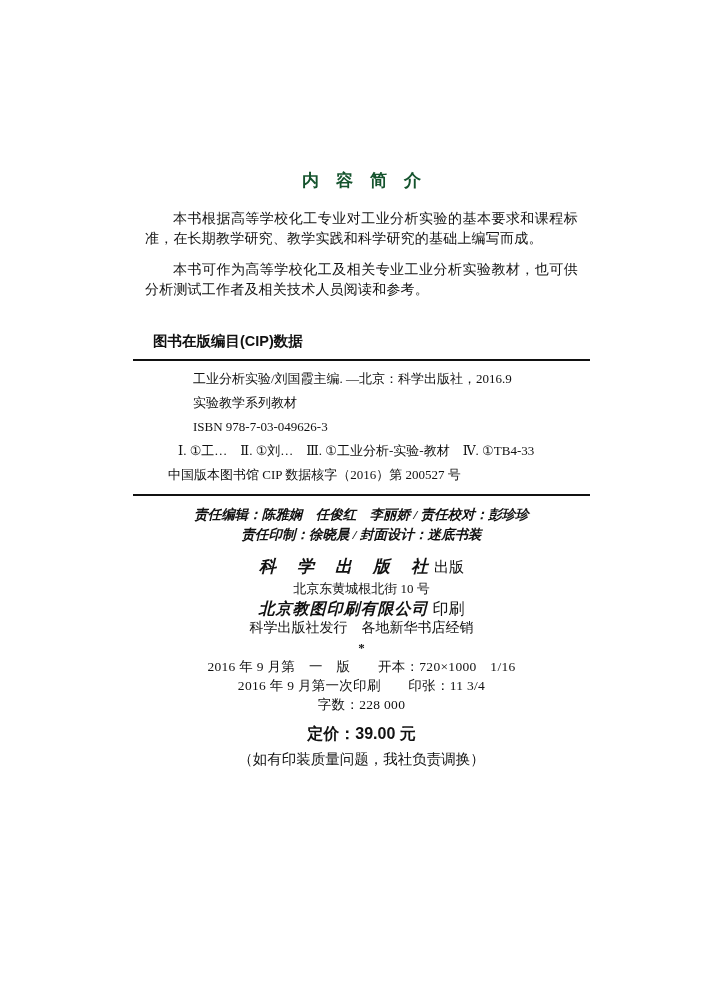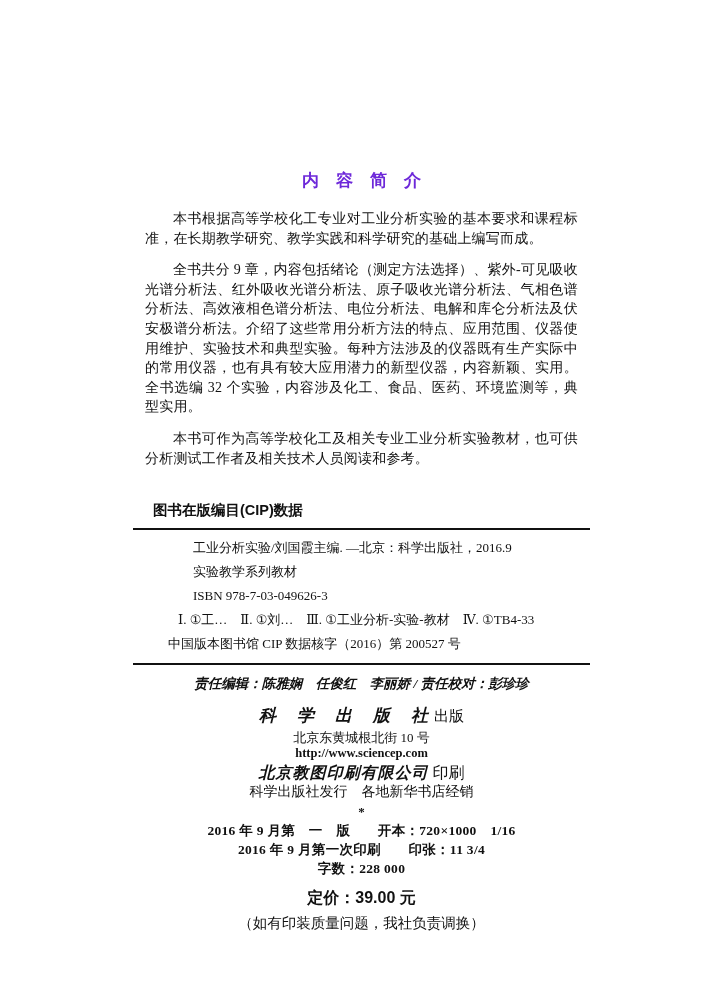--- a/index.html
+++ b/index.html
@@ -22,21 +22,21 @@
     top: 170px;
     width: 457px;
   }
   .doc-title {
     margin: 0 0 17px 0;
     text-align: center;
     font-family: "Liberation Sans", "DejaVu Sans", sans-serif;
     font-weight: bold;
     font-size: 17px;
     line-height: 22px;
-    color: #6d28d9;
+    color: #14532d;
   }
   .intro p {
     margin: 12px;
     font-size: 14px;
     line-height: 19.6px;
     text-align: justify;
     text-indent: 2em;
     letter-spacing: 0.2px;
   }
   .cip-section { margin-top: 32px; }
@@ -82,21 +82,21 @@
   .pub-role { font-size: 15px; }
   .address { font-size: 13px; line-height: 17px; margin-top: 2px; }
   .postcode { font-size: 12.5px; line-height: 15px; }
   .website { font-size: 12.5px; line-height: 15px; font-weight: bold; }
   .printer-line { font-size: 16px; line-height: 19px; margin-top: 2px; }
   .printer-name { font-weight: bold; font-style: italic; letter-spacing: 1px; }
   .distribution { font-size: 14px; line-height: 19px; }
   .separator { font-size: 13px; line-height: 13px; margin-top: 4px; font-weight: bold; }
   .colophon { margin-top: 3px; text-align: center; }
   .colophon-line {
-    font-weight: bold;
+    font-weight: normal;
     font-size: 13.5px;
     line-height: 19px;
     letter-spacing: 0.3px;
   }
   .price {
     font-family: "Liberation Sans", "DejaVu Sans", sans-serif;
     font-weight: bold;
     font-size: 16px;
     line-height: 21px;
     margin-top: 9px;
@@ -106,48 +106,47 @@
 </head>
 <body>
 
 <div class="page">
   <div class="content">
 
     <h1 class="doc-title">内　容　简　介</h1>
 
     <div class="intro">
       <p>本书根据高等学校化工专业对工业分析实验的基本要求和课程标准，在长期教学研究、教学实践和科学研究的基础上编写而成。</p>
-      <p>全书共分 9 章，内容包括绪论（测定方法选择）、紫外-可见吸收光谱分析法、红外吸收光谱分析法、原子吸收光谱分析法、气相色谱分析法、高效液相色谱分析法、电位分析法、电解和库仑分析法及伏安极谱分析法。介绍了这些常用分析方法的特点、应用范围、仪器使用维护、实验技术和典型实验。每种方法涉及的仪器既有生产实际中的常用仪器，也有具有较大应用潜力的新型仪器，内容新颖、实用。全书选编 32 个实验，内容涉及化工、食品、医药、环境监测等，典型实用。</p>
       <p>本书可作为高等学校化工及相关专业工业分析实验教材，也可供分析测试工作者及相关技术人员阅读和参考。</p>
     </div>
 
     <div class="cip-section">
       <div class="cip-header">图书在版编目(CIP)数据</div>
       <div class="rule"></div>
       <div class="cip-body">
         <div class="cip-line indent-lg">工业分析实验/刘国霞主编. —北京：科学出版社，2016.9</div>
         <div class="cip-line indent-lg">实验教学系列教材</div>
         <div class="cip-line indent-lg">ISBN 978-7-03-049626-3</div>
         <div class="cip-line indent-md">Ⅰ. ①工…　Ⅱ. ①刘…　Ⅲ. ①工业分析-实验-教材　Ⅳ. ①TB4-33</div>
         <div class="cip-line indent-sm">中国版本图书馆 CIP 数据核字（2016）第 200527 号</div>
       </div>
       <div class="rule"></div>
     </div>
 
     <div class="staff">
       <div>责任编辑：陈雅娴　任俊红　李丽娇 / 责任校对：彭珍珍</div>
+      <div>责任印制：徐晓晨 / 封面设计：迷底书装</div>
     </div>
 
     <div class="imprint">
       <div class="pub-line">
         <span class="pub-name">科　学　出　版　社</span>
         <span class="pub-role">出版</span>
       </div>
       <div class="address">北京东黄城根北街 10 号</div>
-      <div class="website">http://www.sciencep.com</div>
       <div class="printer-line">
         <span class="printer-name">北京教图印刷有限公司</span>
         <span>印刷</span>
       </div>
       <div class="distribution">科学出版社发行　各地新华书店经销</div>
       <div class="separator">*</div>
     </div>
 
     <div class="colophon">
       <div class="colophon-line">2016 年 9 月第　一　版　　开本：720×1000　1/16</div>

